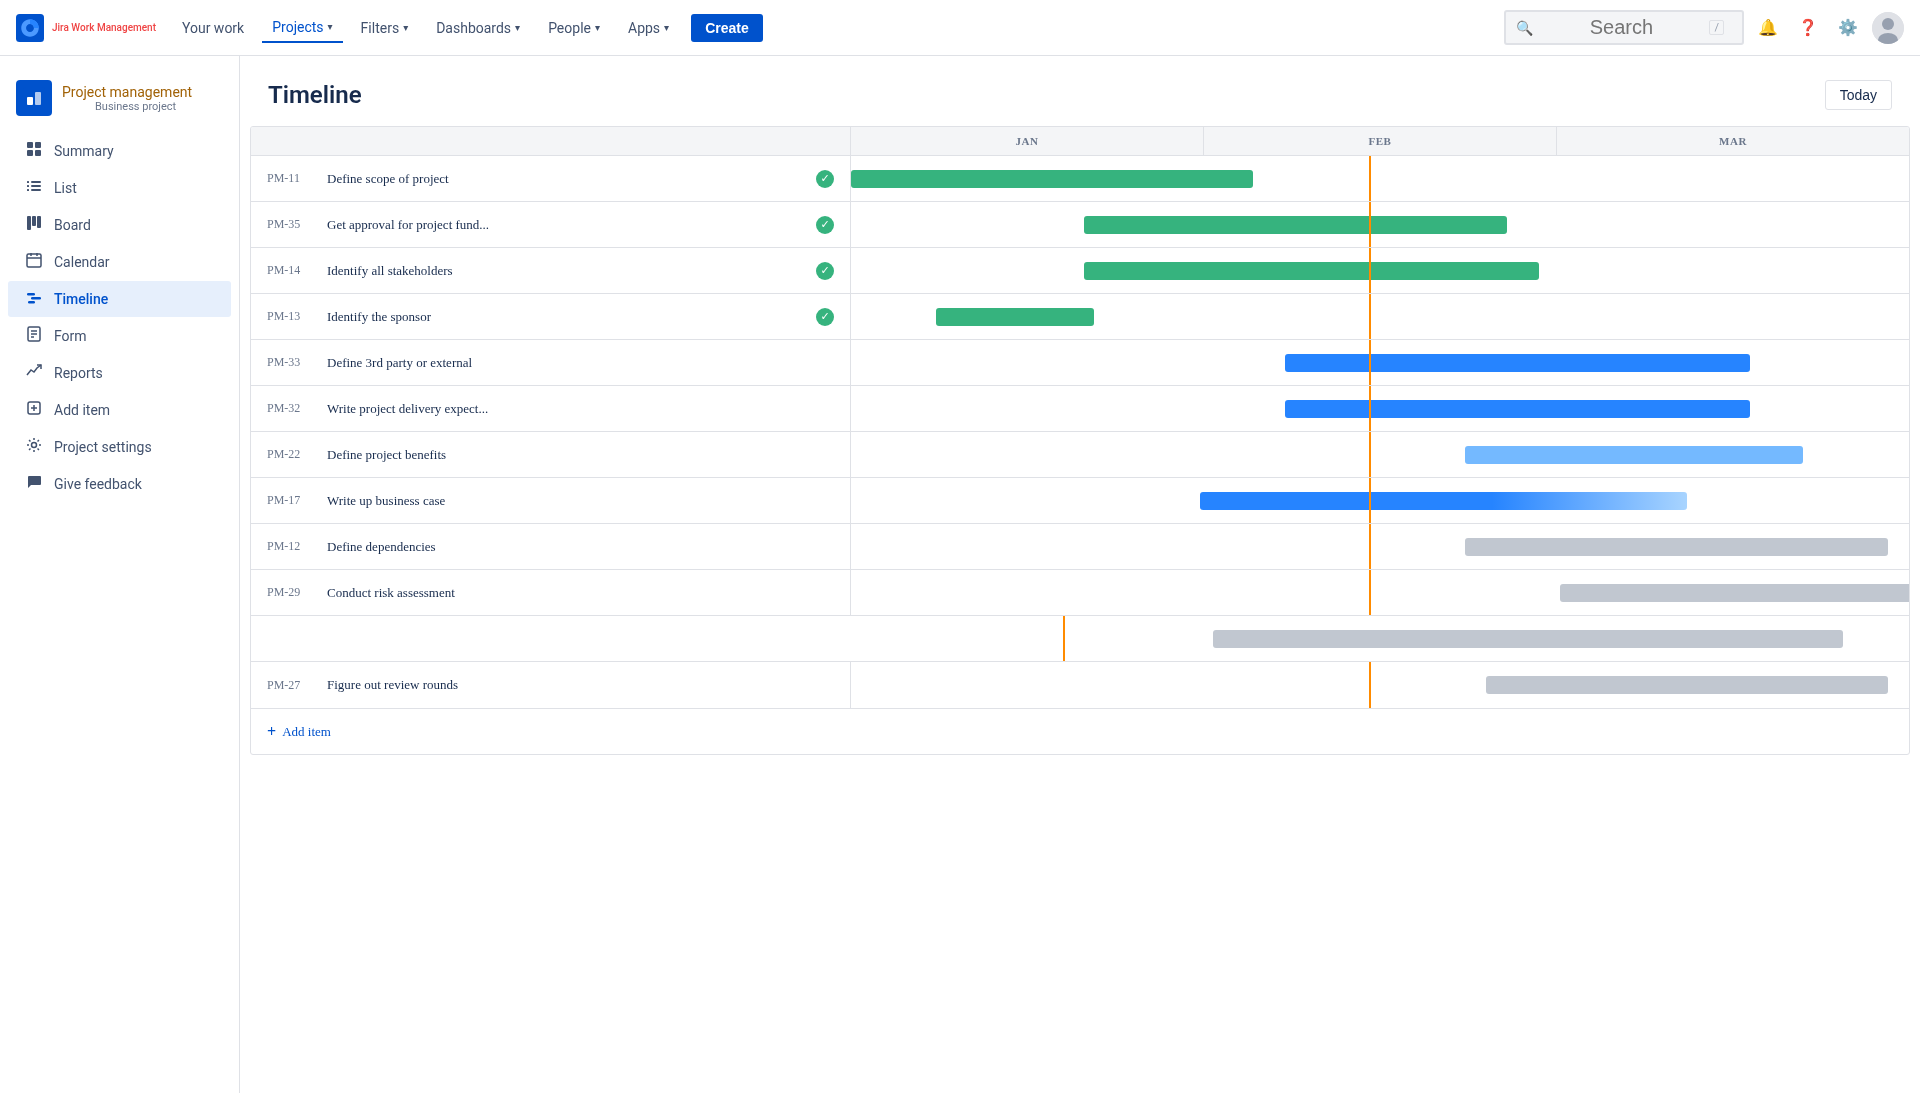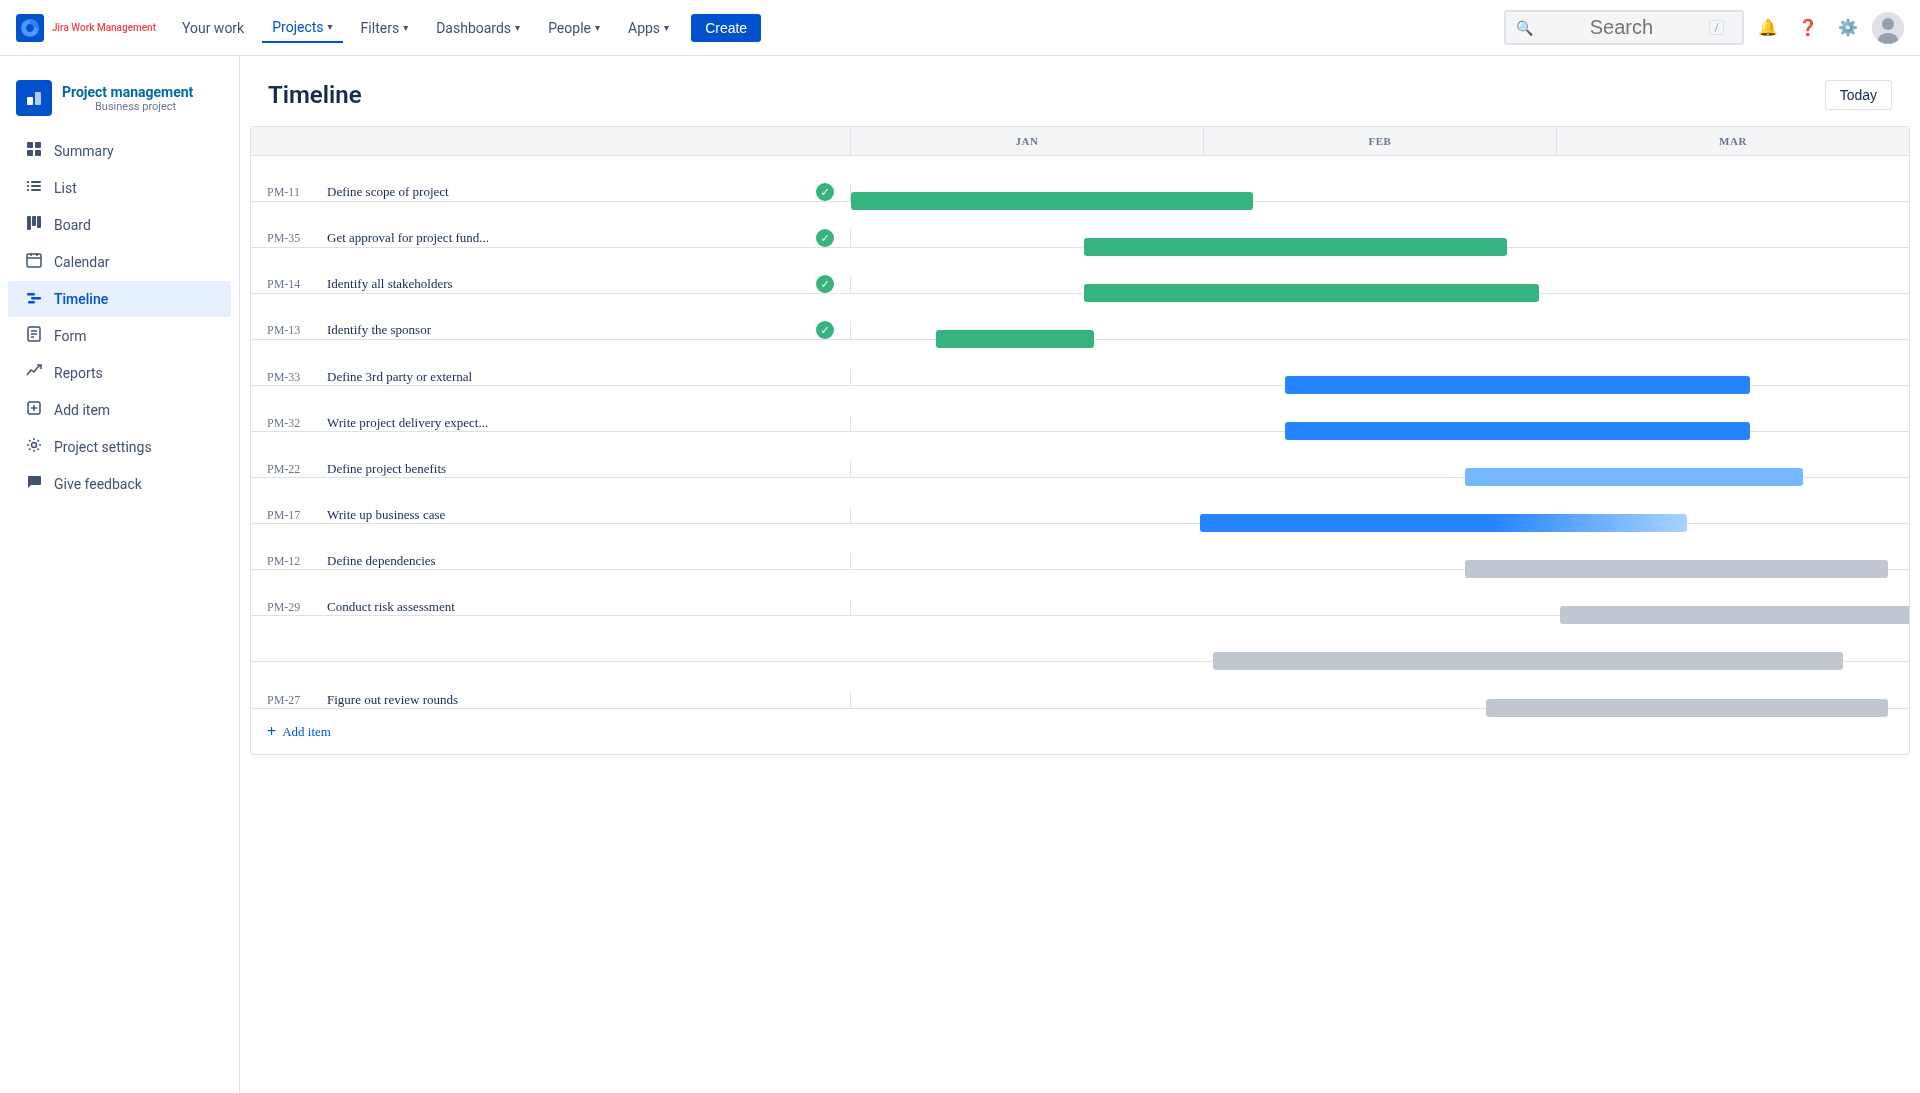--- a/index.html
+++ b/index.html
@@ -10,21 +10,21 @@
       display: flex; align-items: center; height: 56px;
       background: #fff; border-bottom: 1px solid #dfe1e6;
       padding: 0 16px; gap: 8px; position: fixed; top: 0; left: 0; right: 0; z-index: 100;
     }
     .topnav-logo { display: flex; align-items: center; gap: 8px; margin-right: 8px; }
     .topnav-logo-icon { width: 28px; height: 28px; }
     .topnav-logo-text { font-size: 10px; font-weight: 500; color: #ef4444; white-space: nowrap; }
     .topnav-item { padding: 6px 10px; border-radius: 3px; cursor: pointer; color: #42526e; font-size: 14px; display: flex; align-items: center; gap: 4px; white-space: nowrap; }
     .topnav-item.active { color: #0052cc; border-bottom: 2px solid #0052cc; border-radius: 0; }
     .topnav-chevron { font-size: 10px; color: #42526e; }
-    .topnav-create { background: #0052cc; color: #fff; padding: 6px 14px; border-radius: 3px; font-weight: 400; cursor: pointer; margin-left: 4px; font-size: 14px; border: none; }
+    .topnav-create { background: #0052cc; color: #fff; padding: 6px 14px; border-radius: 3px; font-weight: 700; cursor: pointer; margin-left: 4px; font-size: 14px; border: none; }
     .topnav-spacer { flex: 1; }
     .topnav-search {
       display: flex; align-items: center; border: 2px solid #dfe1e6; border-radius: 3px;
       padding: 4px 10px; gap: 8px; width: 240px; background: #f4f5f7; cursor: text;
     }
     .topnav-search input { border: none; background: transparent; outline: none; font-size: 20px; color: #42526e; width: 160px; text-align: center; }
     .search-slash { font-size: 11px; color: #97a0af; border: 1px solid #dfe1e6; border-radius: 2px; padding: 0 4px; }
     .topnav-icon-btn { width: 32px; height: 32px; border-radius: 50%; display: flex; align-items: center; justify-content: center; cursor: pointer; color: #42526e; font-size: 16px; }
     .topnav-avatar { width: 32px; height: 32px; border-radius: 50%; background: #dfe1e6; display: flex; align-items: center; justify-content: center; cursor: pointer; overflow: hidden; }
 
@@ -35,21 +35,21 @@
     .sidebar {
       width: 240px; min-width: 240px; background: #fff; border-right: 1px solid #dfe1e6;
       display: flex; flex-direction: column; overflow-y: auto; padding: 16px 0;
     }
     .sidebar-project { display: flex; align-items: center; gap: 10px; padding: 8px 16px 16px; }
     .sidebar-project-icon {
       width: 36px; height: 36px; border-radius: 4px; background: #0052cc;
       display: flex; align-items: center; justify-content: center; color: #fff; font-size: 16px;
     }
     .sidebar-project-info { display: flex; flex-direction: column; }
-    .sidebar-project-name { font-weight: 700; font-size: 14px; color: #0369a1; }
+    .sidebar-project-name { font-weight: 400; font-size: 14px; color: #a16207; }
     .sidebar-project-type { font-size: 11px; color: #6b778c; padding-left: 33px; }
     .sidebar-nav-item {
       display: flex; align-items: center; gap: 10px; padding: 8px 16px; cursor: pointer;
       color: #42526e; border-radius: 3px; margin: 1px 8px;
     }
     .sidebar-nav-item.active { background: #e6effc; color: #0052cc; font-weight: 500; }
     .sidebar-nav-item .nav-icon { font-size: 16px; width: 20px; text-align: center; }
     .sidebar-nav-label { font-size: 14px; }
 
     
@@ -63,21 +63,21 @@
     .timeline-header { display: flex; background: #f4f5f7; border-bottom: 1px solid #dfe1e6; }
     .timeline-label-col { width: 600px; min-width: 600px; border-right: 1px solid #dfe1e6; }
     .timeline-months { flex: 1; display: flex; }
     .timeline-month {
       flex: 1; text-align: center; font-size: 11px; font-weight: 600; color: #6b778c;
       padding: 8px 0; text-transform: uppercase; letter-spacing: 0.5px; border-right: 1px solid #dfe1e6;
     }
     .timeline-month:last-child { border-right: none; }
 
     
-    .timeline-row { display: flex; border-bottom: 1px solid #dfe1e6; height: 46px; align-items: flex-end; }
+    .timeline-row { display: flex; border-bottom: 1px solid #dfe1e6; height: 46px; }
     .timeline-row:last-child { border-bottom: none; }
     .timeline-row-label {
       width: 600px; min-width: 600px; display: flex; align-items: center; gap: 12px;
       padding: 0 16px; border-right: 1px solid #dfe1e6; background: #fff;
     }
     .task-id { color: #6b778c; font-size: 12px; min-width: 48px; }
     .task-name { font-size: 13px; color: #172b4d; flex: 1; overflow: hidden; text-overflow: ellipsis; white-space: nowrap; }
     .task-status-icon { width: 18px; height: 18px; border-radius: 50%; display: flex; align-items: center; justify-content: center; font-size: 11px; flex-shrink: 0; }
     .task-status-done { background: #36b37e; color: #fff; }
 

